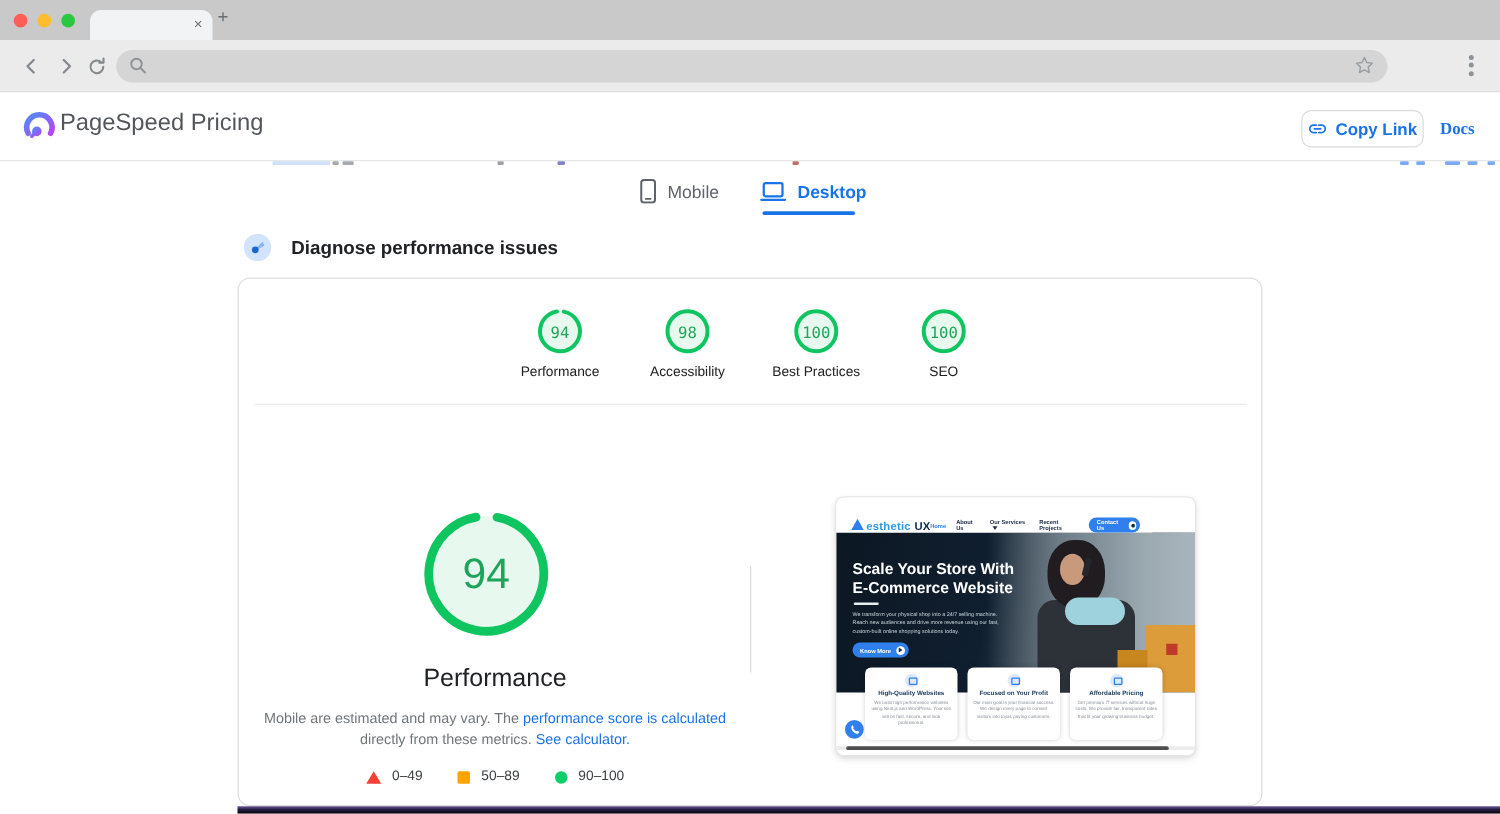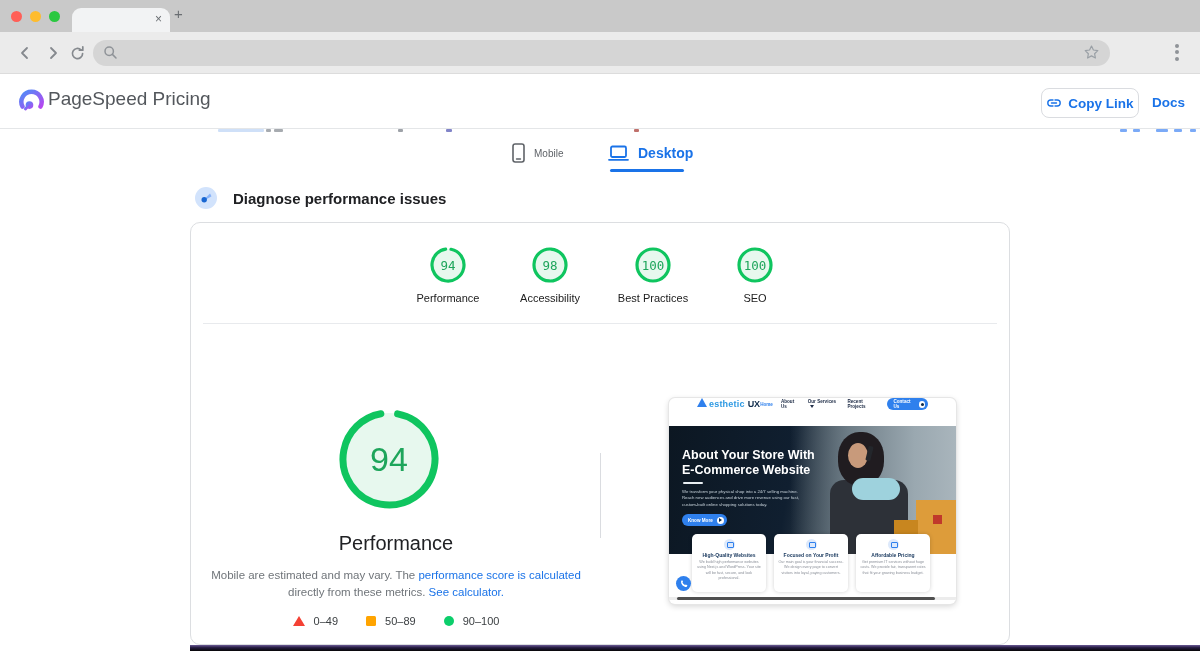--- a/index.html
+++ b/index.html
@@ -25,28 +25,28 @@
   #menu-dots{position:absolute;left:1172px;top:9px;width:10px;height:24px;}
   #menu-dots i{display:block;width:4px;height:4px;border-radius:50%;background:#8f9398;margin:2.5px auto;}
 
   
   #appheader{left:0;top:74px;width:1200px;height:55px;background:#fff;border-bottom:1px solid #e4e6e8;box-sizing:border-box;}
   #logo{position:absolute;left:18px;top:14px;}
   #page-title{position:absolute;left:48px;top:14px;font-size:19px;color:#53575c;}
   #copy-link-btn{position:absolute;left:1041px;top:14px;width:98px;height:30px;border:1px solid #dadce0;
     border-radius:8px;box-sizing:border-box;display:flex;align-items:center;justify-content:center;gap:6px;
     color:var(--accent-blue,#1a73e8);font-size:13.5px;font-weight:bold;background:#fff;cursor:pointer;}
-  #docs-link{position:absolute;left:1152px;top:21px;color:var(--accent-blue,#1a73e8);font-size:13.5px;font-weight:bold;}
+  #docs-link{position:absolute;left:1152px;top:21px;color:var(--accent-blue,#1a73e8);font-size:13.5px;font-weight:bold;font-family:Liberation Serif, serif;}
 
   
   .frag{position:absolute;top:129px;height:3px;border-radius:1px;}
 
   
   .devtab{position:absolute;top:140px;height:26px;display:flex;align-items:center;gap:9px;cursor:pointer;}
-  #tab-mobile{left:512px;color:#5f6368;font-size:10px;justify-content:space-between;}
+  #tab-mobile{left:512px;color:#5f6368;font-size:14px;justify-content:space-between;}
   #tab-desktop{left:608px;color:var(--accent-blue,#1a73e8);font-size:14px;font-weight:bold;}
   #desktop-underline{left:610px;top:169px;width:74px;height:3px;border-radius:2px;background:var(--accent-blue,#1a73e8);}
 
   
   #section-row{left:195px;top:186px;height:24px;display:flex;align-items:center;gap:16px;}
   #section-title{font-size:15px;font-weight:bold;color:#202124;}
 
   
   #card{left:190px;top:222px;width:820px;height:423px;background:#fff;border:1px solid #dcdee1;
     border-radius:10px;box-sizing:border-box;}
@@ -62,31 +62,31 @@
   
   #big-gauge{left:145px;top:183px;width:106px;height:106px;}
   .bigring-fg{fill:none;stroke:var(--ring-green,#0fc55f);stroke-width:7;stroke-linecap:round;}
   #big-num{position:absolute;left:145px;top:183px;width:106px;height:106px;display:flex;align-items:center;
     justify-content:center;font-size:34px;color:var(--number-green,#1ea55b);}
   #gauge-title{left:0px;top:309px;width:410px;text-align:center;font-size:20px;color:#202124;}
   #score-note{left:15px;top:344px;width:380px;text-align:center;font-size:11.5px;line-height:17px;color:#70757a;}
   #score-note a{color:var(--accent-blue,#1a73e8);text-decoration:none;cursor:pointer;}
   #legend{left:0px;top:392px;width:410px;display:flex;justify-content:center;gap:28px;align-items:center;
     font-size:11px;color:#3c4043;}
-  .leg{display:flex;align-items:center;gap:9px;}
+  .leg{display:flex;align-items:flex-end;gap:9px;}
   #leg-tri{width:0;height:0;border-left:6px solid transparent;border-right:6px solid transparent;
     border-bottom:10px solid var(--legend-red,#f44134);}
   #leg-sq{width:10px;height:10px;border-radius:1.5px;background:var(--legend-orange,#ffa400);}
   #leg-ci{width:10px;height:10px;border-radius:50%;background:var(--legend-green,#0cce6b);}
   #col-divider{left:409px;top:230px;width:1px;height:85px;background:#dadce0;}
 
   
   #preview{left:478px;top:175px;width:287px;height:206px;background:#fff;border-radius:6px;
     box-shadow:0 0 0 1px #e6e6e6,0 2px 6px rgba(0,0,0,.18);overflow:hidden;}
-  #pv-nav{position:absolute;left:16px;top:0;width:253px;height:28px;background:#fff;display:flex;align-items:flex-start;
+  #pv-nav{position:absolute;left:0;top:0;width:253px;height:28px;background:#fff;display:flex;align-items:flex-end;
     padding:0 10px;box-sizing:border-box;z-index:3;}
   #pv-brand{display:flex;align-items:baseline;gap:1px;}
   #pv-tri{width:0;height:0;border-left:5px solid transparent;border-right:5px solid transparent;
     border-bottom:9px solid #2f80ed;margin-right:1px;}
   #pv-brand b{font-size:9px;color:#2f9ae3;font-weight:bold;letter-spacing:.2px;}
   #pv-brand span{font-size:9px;color:#0d2a4a;font-weight:bold;margin-left:2px;}
   #pv-links{margin-left:auto;display:flex;align-items:center;gap:8px;font-size:4.6px;color:#22304a;font-weight:bold;}
   #pv-links .home{color:#2f80ed;}
   .pv-caret{width:0;height:0;border-left:2px solid transparent;border-right:2px solid transparent;
     border-top:3px solid #22304a;display:inline-block;margin-left:2px;}
@@ -325,21 +325,21 @@
         <div class="hero-grad"></div>
         <div class="hero-body"></div>
         <div class="hero-hair"></div>
         <div class="hero-face"></div>
         <div class="hero-phone"></div>
         <div class="hero-pillow"></div>
         <div class="hero-box1"></div>
         <div class="hero-box2"></div>
         <div class="hero-boxlabel"></div>
         <div id="pv-headline">
-          <div>About Your Store With</div>
+          <div>Scale Your Store With</div>
           <div>E-Commerce Website</div>
         </div>
         <div id="pv-underbar"></div>
         <div id="pv-copy">We transform your physical shop into a 24/7 selling machine. Reach new audiences and drive more revenue using our fast, custom-built online shopping solutions today.</div>
         <div id="pv-cta">
             <span>Know More</span>
             <i></i>
           </div>
       </div>
       <div class="pv-card" style="left:23px">

